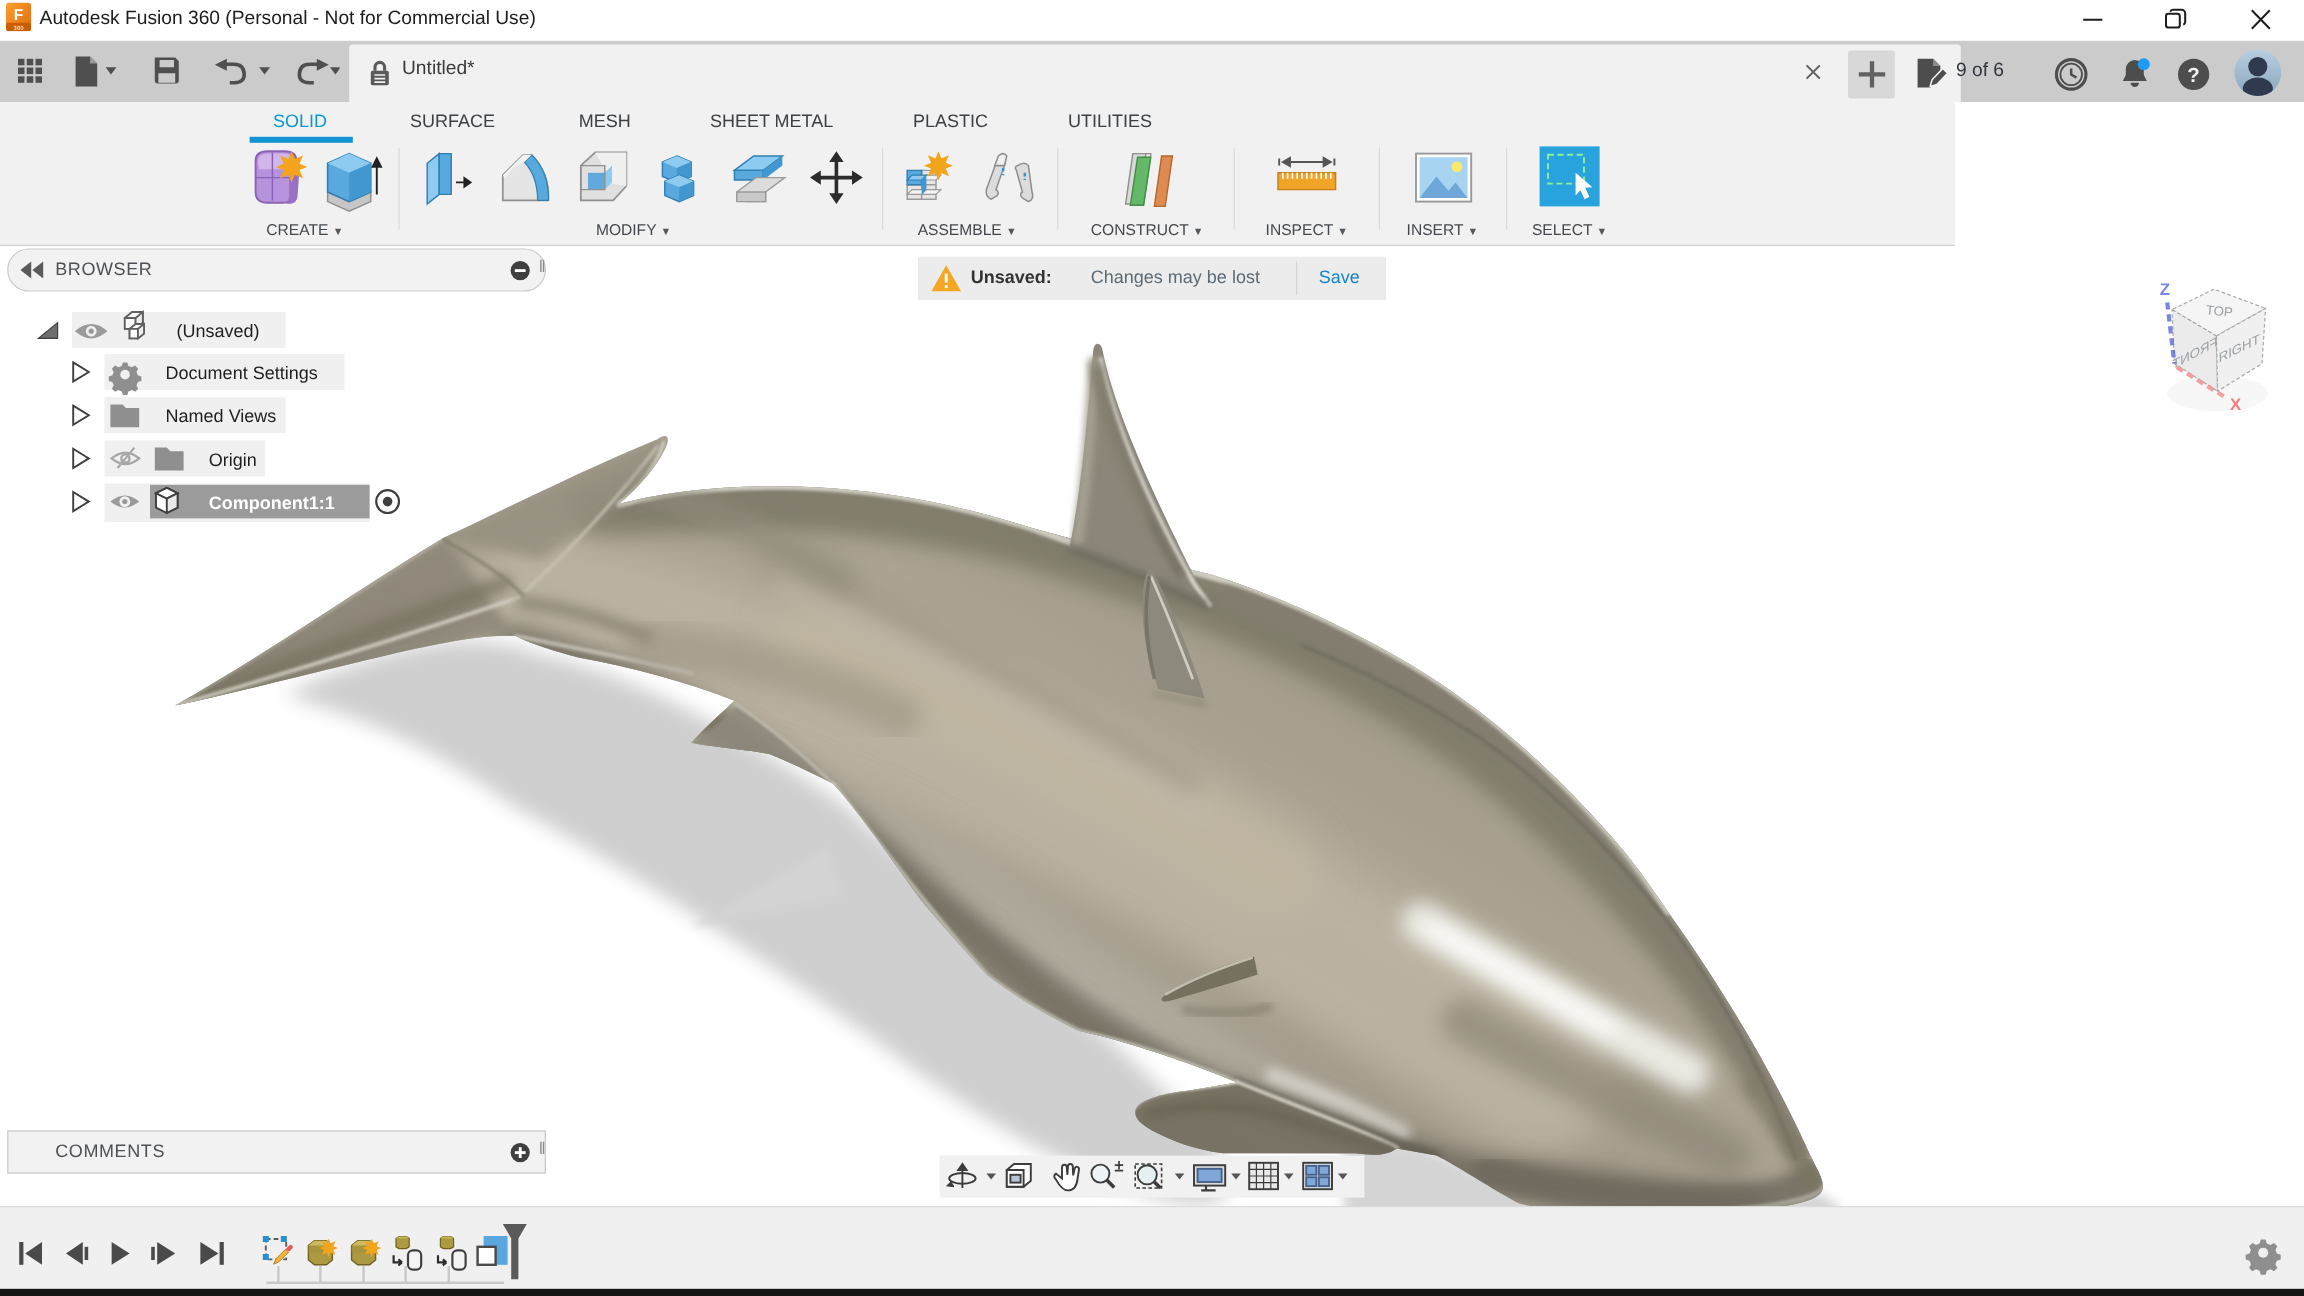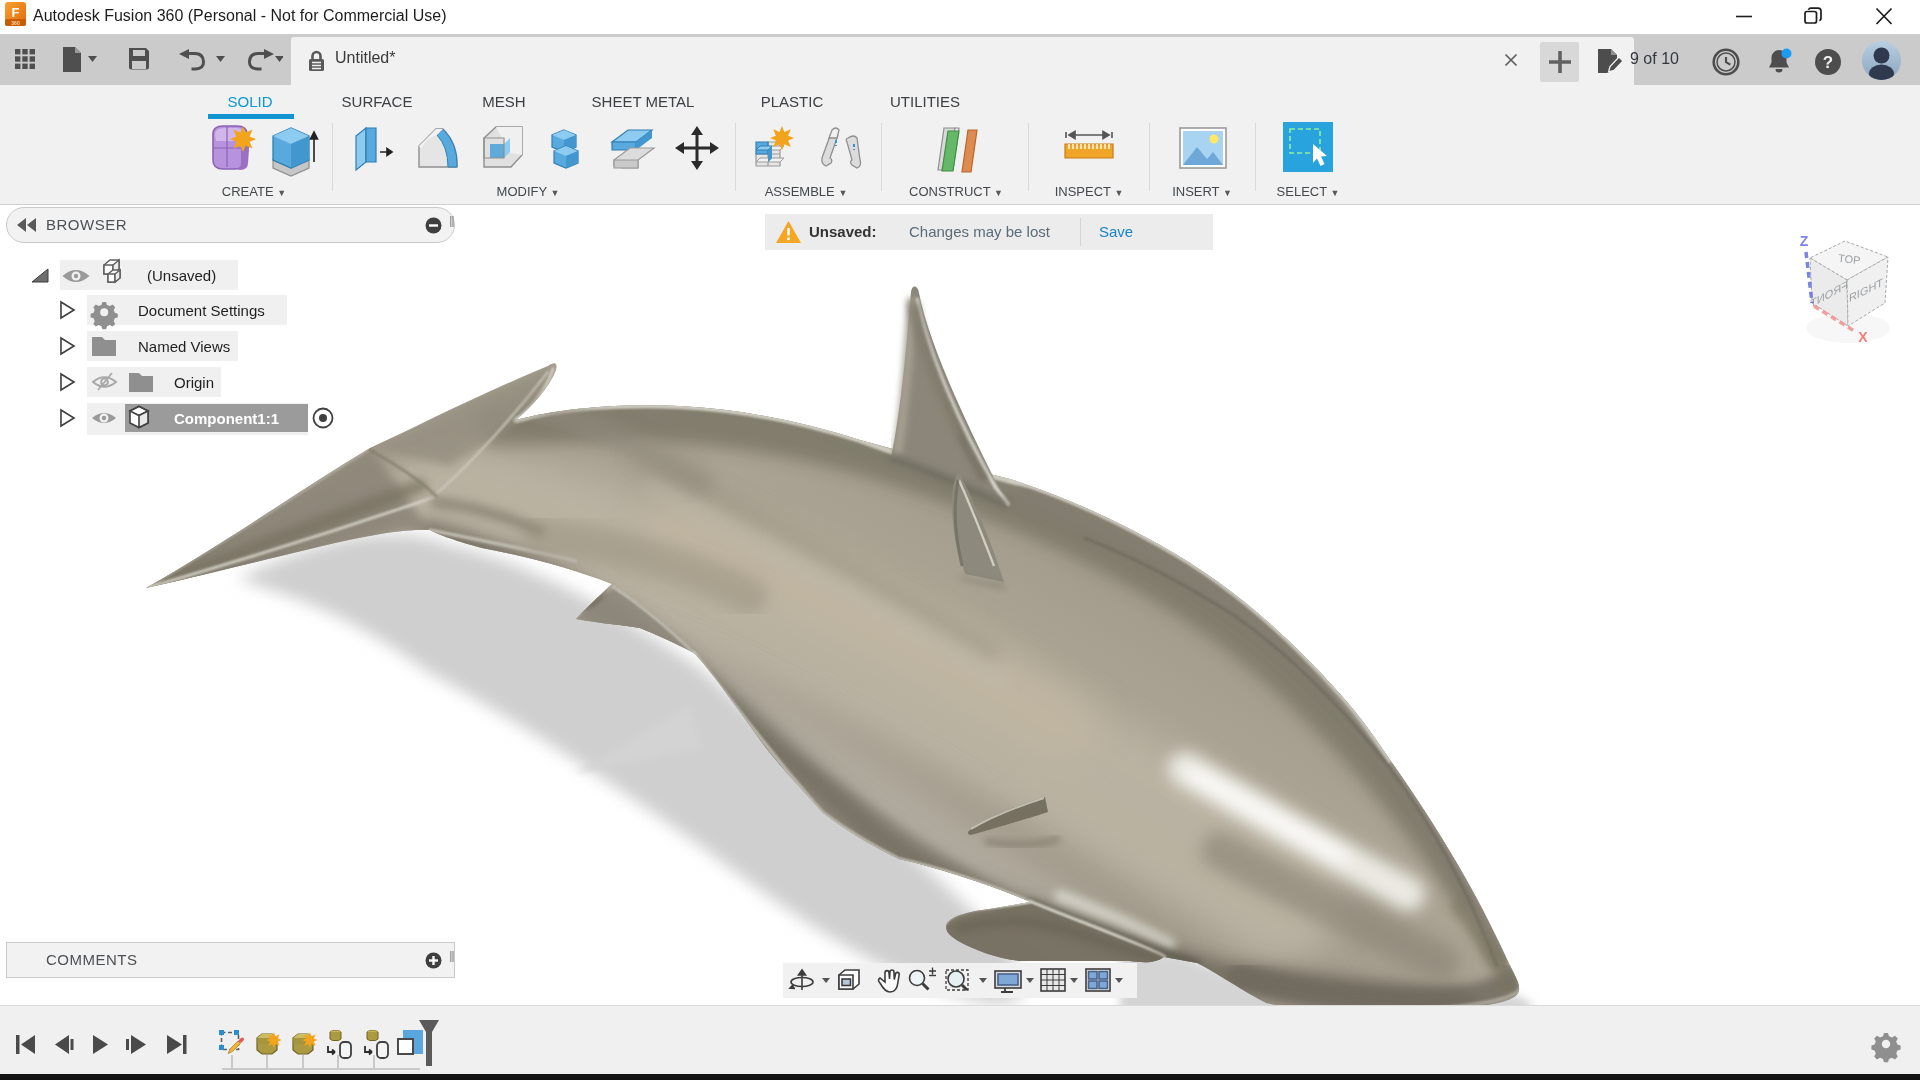--- a/index.html
+++ b/index.html
@@ -2,21 +2,21 @@
 <html><head>
 <meta charset="utf-8">
 <style>
   * { margin:0; padding:0; box-sizing:border-box; }
   html,body { width:1920px; height:1080px; overflow:hidden; font-family:"Liberation Sans", sans-serif; background:#fff; }
   .abs { position:absolute; }
   #titlebar { position:absolute; left:0; top:0; width:1920px; height:34px; background:#ffffff; }
   #title-text { position:absolute; left:33px; top:7px; font-size:16px; color:#1d1d1f; }
   #row2 { position:absolute; left:0; top:34px; width:1920px; height:51px; background:#cbcbcb; }
   #doctab { position:absolute; left:291px; top:3px; width:1343px; height:48px; background:#f1f1f1; border-radius:3px 3px 0 0; }
-  #ribbon { position:absolute; left:0; top:85px; width:1920px; height:120px; background:#f1f1f1; border-bottom:1px solid #d0d0d0; }
+  #ribbon { position:absolute; left:0; top:85px; width:1629px; height:120px; background:#f1f1f1; border-bottom:1px solid #d0d0d0; }
   .rtab { position:absolute; top:8px; font-size:15px; color:#3c4044; transform:translateX(-50%); }
   .rtab.active { color:#0a97d5; }
   #solid-underline { position:absolute; left:208px; top:29px; width:86px; height:5px; background:#1294d2; }
   .seclabel { position:absolute; top:99px; font-size:13px; color:#44484c; transform:translateX(-50%); white-space:nowrap; }
   .seclabel .dd { font-size:9px; color:#55595d; }
   .vsep { position:absolute; top:38px; width:1px; height:68px; background:#d9d9d9; }
   #design-btn { position:absolute; left:18px; top:15px; width:166px; height:86px; background:#f4f4f4; border:1px solid #d7d7d7; border-radius:8px; }
   #design-btn span { position:absolute; left:50%; top:50%; transform:translate(-50%,-50%); font-size:15px; font-weight:bold; color:#3c4044; white-space:nowrap; }
   #canvas { position:absolute; left:0; top:206px; width:1920px; height:800px; background:#ffffff; }
   .panelbar { position:absolute; height:36px; background:#f2f2f2; border:1px solid #c9c9c9; color:#4d5054; font-size:15px; }
@@ -89,21 +89,21 @@
 
   <div class="abs" style="left:1540px;top:8px;width:39px;height:40px;background:#d8d8d8;border-radius:2px"></div>
   <svg class="abs" style="left:1545px;top:13px" width="30" height="30" viewBox="0 0 30 30">
     <path d="M13.2 4 h3.6 v9.2 H26 v3.6 h-9.2 V26 h-3.6 v-9.2 H4 v-3.6 h9.2 z" fill="#616161"></path>
   </svg>
   <svg class="abs" style="left:1596px;top:13px" width="85" height="30" viewBox="0 0 85 30">
     <path d="M2 2 h13 l6 6 v5 l-8 9 v4 h-11 z" fill="#4d4d4d"></path>
     <path d="M15 2 l6 6 h-6 z" fill="#8f8f8f"></path>
     <path d="M23 10 l4 4 l-9 9.5 l-5.5 1.5 l1.5 -5.5 z" fill="#4d4d4d" stroke="#f1f1f1" stroke-width="1.3"></path>
   </svg>
-  <span class="abs" style="left:1630px;top:16px;font-size:16px;color:#33373f">9 of 10</span>
+  <span class="abs" style="left:1630px;top:16px;font-size:16px;color:#33373f">9 of 6</span>
   <svg class="abs" style="left:1711px;top:13px" width="30" height="30" viewBox="0 0 30 30">
     <circle cx="15" cy="15" r="12.3" fill="none" stroke="#4d4d4d" stroke-width="2.6"></circle>
     <circle cx="15" cy="15" r="9" fill="none" stroke="#4d4d4d" stroke-width="1.5"></circle>
     <path d="M15 10 V15.2 l4.4 2.5" stroke="#4d4d4d" stroke-width="2.1" fill="none"></path>
   </svg>
   <svg class="abs" style="left:1763px;top:12px" width="32" height="32" viewBox="0 0 32 32">
     <path d="M16 4 a7.5 7.5 0 0 1 7.5 7.5 v5 l2.5 5 h-20 l2.5 -5 v-5 A7.5 7.5 0 0 1 16 4 z" fill="#4d4d4d"></path>
     <path d="M12.5 23 a3.5 3.5 0 0 0 7 0 z" fill="#4d4d4d"></path>
     <circle cx="23.5" cy="7.5" r="5" fill="#1d9bf0"></circle>
   </svg>
@@ -490,21 +490,21 @@
 
     <g font-family="Liberation Sans" font-size="15" fill="#1f1f1f">
       <text x="147" y="29">(Unsaved)</text>
       <text x="138" y="64">Document Settings</text>
       <text x="138" y="100">Named Views</text>
       <text x="174" y="136">Origin</text>
       <text x="174" y="172" fill="#ffffff" font-weight="bold">Component1:1</text>
     </g>
   </svg>
 
-  <div class="abs" style="left:765px;top:8px;width:448px;height:36px;background:#ececec">
+  <div class="abs" style="left:765px;top:8px;width:390px;height:36px;background:#ececec">
     <svg class="abs" style="left:11px;top:7px" width="25" height="22" viewBox="0 0 25 22">
       <path d="M12.5 0 L25 22 H0 Z" fill="#f5a623"></path>
       <rect x="11.3" y="7" width="2.4" height="7.5" fill="#fff"></rect>
         <rect x="11.3" y="16.5" width="2.4" height="2.6" fill="#fff"></rect>
     </svg>
     <span class="abs" style="left:44px;top:9px;font-size:15px;font-weight:bold;color:#333">Unsaved:</span>
     <span class="abs" style="left:144px;top:9px;font-size:15px;color:#5b6b77">Changes may be lost</span>
     <div class="abs" style="left:315px;top:4px;width:1px;height:28px;background:#d4d4d4"></div>
     <span class="abs" style="left:334px;top:9px;font-size:15px;color:#1585c8">Save</span>
   </div>

